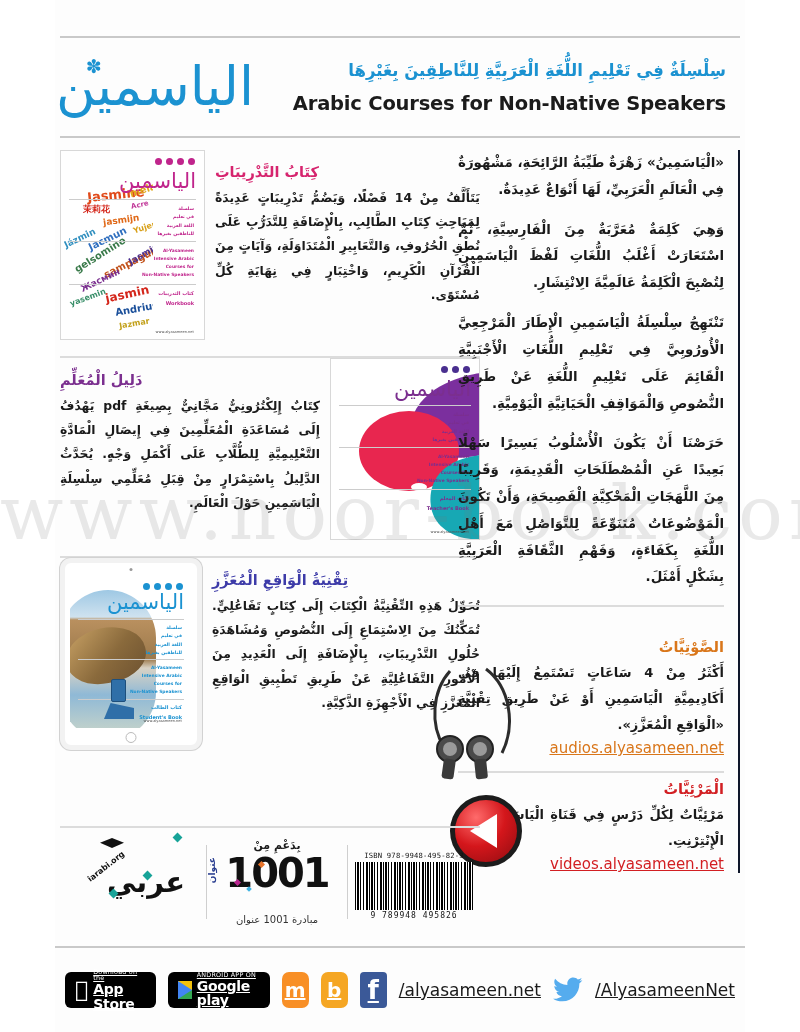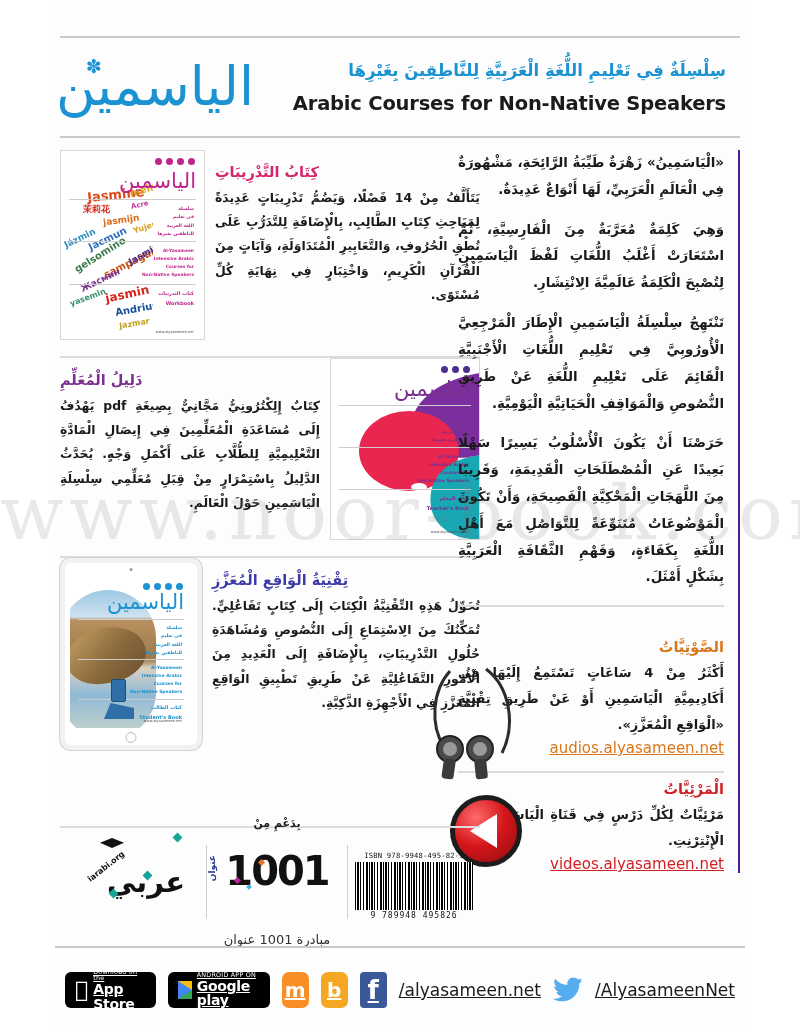--- a/index.html
+++ b/index.html
@@ -105,21 +105,21 @@
     position: absolute;
     left: 60px;
     top: 150px;
     width: 420px;
   }
   .col-right {
     position: absolute;
     right: 60px;
     top: 150px;
     width: 282px;
-    border-right: 2px solid #4c1d95;
+    border-right: 2px solid #0f172a;
     padding-right: 14px;
     min-height: 640px;
   }
 
   
   .rtl-body {
     direction: rtl;
     text-align: justify;
     font-size: 13.4px;
     line-height: 2.0;
@@ -434,21 +434,21 @@
   .barcode-digits {
     direction: ltr;
     font-family: "DejaVu Sans Mono", monospace;
     font-size: 8px;
     color: #111;
     margin-top: 1px;
     letter-spacing: 1px;
     text-align: center;
   }
 
-  .sponsor-1001 { width: 140px; gap: 20px; }
+  .sponsor-1001 { width: 140px; }
   .sponsor-label {
     direction: rtl;
     font-size: 11px;
     font-weight: bold;
     color: #1a1a1a;
     margin-bottom: 1px;
   }
   .logo1001 {
     direction: ltr;
     font-size: 40px;
@@ -468,21 +468,21 @@
     transform: rotate(180deg);
     letter-spacing: 0;
     font-weight: bold;
     direction: rtl;
   }
   .logo1001 .d1 { position:absolute; left:34px; top:9px; width:5px; height:5px; background:#e8732a; transform:rotate(45deg); }
   .logo1001 .d2 { position:absolute; left:10px; top:27px; width:5px; height:5px; background:#b8268f; transform:rotate(45deg); }
   .logo1001 .d3 { position:absolute; left:22px; top:34px; width:4px; height:4px; background:#3fb3e3; transform:rotate(45deg); }
   .sponsor-sub {
     direction: rtl;
-    font-size: 13px;
+    font-size: 10px;
     color: #333;
     margin-top: 21px;
   }
 
   .sponsor-arabi { width: 120px; position: relative; }
   .arabi-word {
     direction: rtl;
     font-size: 29px;
     font-weight: bold;
     color: #111;

